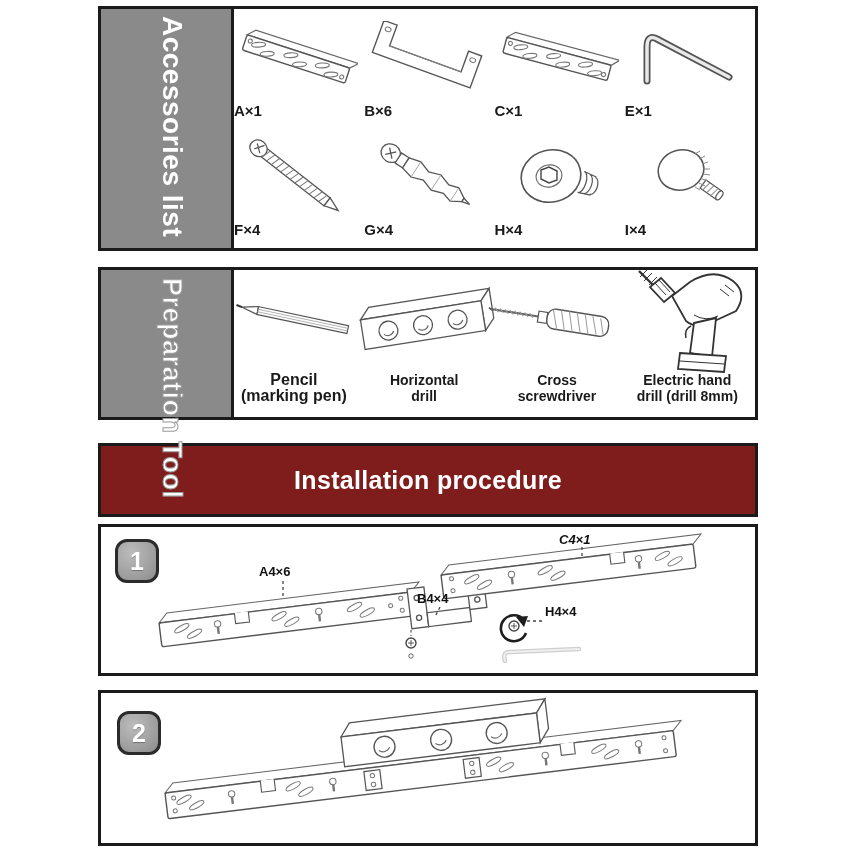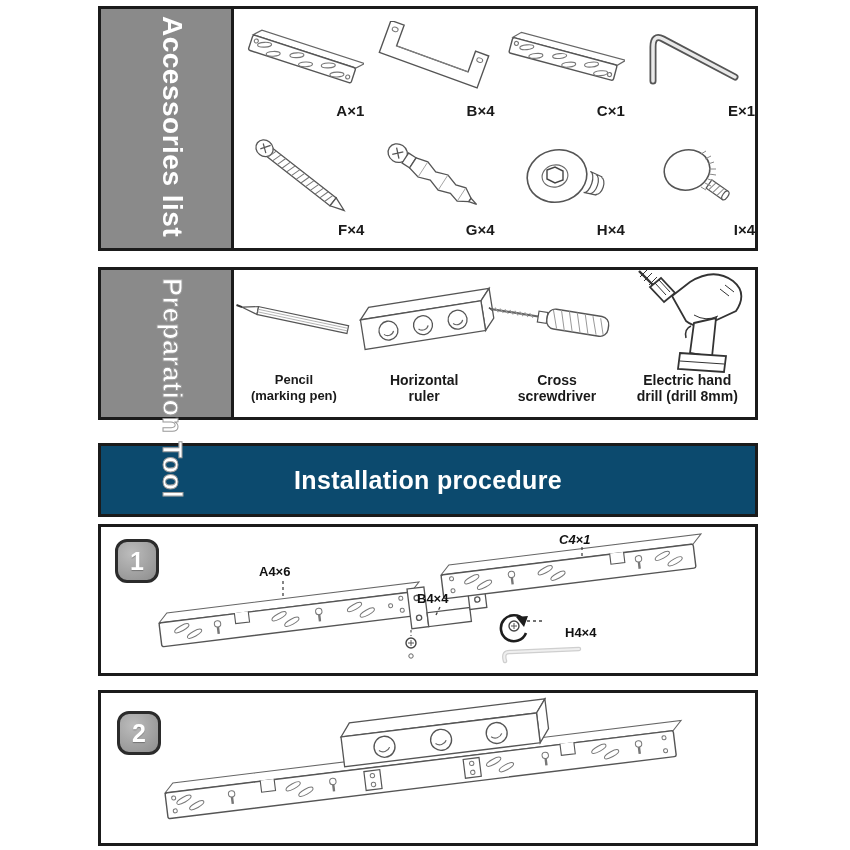--- a/index.html
+++ b/index.html
@@ -6,30 +6,30 @@
   body{width:850px;height:850px;position:relative;font-family:"Liberation Sans",sans-serif;overflow:hidden;}
   .box{position:absolute;background:#fff;border:3px solid #1b1b1b;box-sizing:border-box;}
   .sidebar{position:absolute;left:0;top:0;bottom:0;width:130px;background:#8a8a8a;border-right:3px solid #1b1b1b;}
   .vtitle{position:absolute;white-space:nowrap;transform:rotate(90deg);transform-origin:0 0;
           color:#ffffff;font-weight:bold;z-index:30;letter-spacing:0.5px;}
   #acc-title{left:190px;top:16px;font-size:28px;line-height:36px;}
   #prep-title{left:189px;top:278px;font-size:27px;line-height:34px;-webkit-text-stroke:1px #9a9a9a;}
   
   .acc-grid{position:absolute;left:133px;top:0;right:0;bottom:0;display:grid;
             grid-template-columns:repeat(4,1fr);grid-template-rows:1fr 1fr;}
-  .cell{display:flex;flex-direction:column;align-items:flex-end;justify-content:flex-end;padding-bottom:10px;box-sizing:border-box;}
+  .cell{display:flex;flex-direction:column;align-items:flex-start;justify-content:flex-end;padding-bottom:10px;box-sizing:border-box;}
   .cell .lbl{font-size:15px;font-weight:bold;color:#1a1a1a;margin-top:3px;}
   
   .prep-row{position:absolute;left:133px;top:0;right:0;bottom:0;display:flex;}
   .tool-cell{display:flex;flex-direction:column;align-items:center;box-sizing:border-box;}
   .tool-icon{height:102px;display:flex;align-items:center;justify-content:center;}
   .tool-lbl{font-size:14px;font-weight:bold;color:#1a1a1a;text-align:center;line-height:16px;}
-  .tool-lbl.small{font-size:13px;}
+  .tool-lbl.small{font-size:16px;}
   
-  #proc-bar{position:absolute;left:98px;top:443px;width:660px;height:74px;background:#0c4a6e;
+  #proc-bar{position:absolute;left:98px;top:443px;width:660px;height:74px;background:#7f1d1d;
             border:3px solid #1b1b1b;box-sizing:border-box;display:flex;align-items:center;justify-content:center;}
   #proc-bar .t{color:#fff;font-size:25px;font-weight:bold;letter-spacing:0.3px;}
   .badge{position:absolute;width:38px;height:38px;border-radius:12px;border:3px solid #2b2b2b;
          background:radial-gradient(circle at 35% 30%,#bcbcbc,#8d8d8d);color:#fff;font-weight:bold;font-size:25px;
          display:flex;align-items:center;justify-content:center;text-shadow:0 1px 1px rgba(0,0,0,0.3);z-index:5;}
   .s-label{position:absolute;font-size:13px;font-weight:bold;color:#111;z-index:6;}
   svg{display:block;}
   .stepsvg{position:absolute;left:0;top:0;}
 </style>
 </head>
@@ -61,21 +61,21 @@
 
     <div class="cell">
       <svg width="124" height="78" viewBox="0 0 124 78">
         <g transform="translate(62,36) rotate(20)">
           <path d="M-52,-20 L-38,-20 L-38,2 L38,2 L38,-20 L52,-20 L52,14 L-52,14 Z" fill="#fff" stroke="#555" stroke-width="1.4"></path>
           <ellipse cx="-45" cy="-13" rx="3" ry="2.2" fill="none" stroke="#777" stroke-width="1"></ellipse>
           <ellipse cx="45" cy="-13" rx="3" ry="2.2" fill="none" stroke="#777" stroke-width="1"></ellipse>
           <path d="M-38,2 L38,2" fill="none" stroke="#888" stroke-width="0.8"></path>
         </g>
       </svg>
-      <div class="lbl">B×4</div>
+      <div class="lbl">B×6</div>
     </div>
 
     <div class="cell">
       <svg width="124" height="78" viewBox="0 0 124 78">
         <g transform="translate(62,38) rotate(15)">
           <polygon points="-54,-8 -47,-15 61,-15 54,-8" fill="#fff" stroke="#666" stroke-width="1.2"></polygon>
           <rect x="-54" y="-8" width="108" height="16" rx="2" fill="#fff" stroke="#555" stroke-width="1.4"></rect>
           <g fill="none" stroke="#777" stroke-width="1.1">
             <ellipse cx="-38" cy="-2" rx="7" ry="2.4" transform="rotate(-20 -38 -2)"></ellipse>
             <ellipse cx="-27" cy="4" rx="7" ry="2.4" transform="rotate(-20 -27 4)"></ellipse>
@@ -191,21 +191,21 @@
               <rect x="-62" y="-15" width="122" height="30"></rect>
               <circle cx="-36" cy="0" r="9.5"></circle>
                 <circle cx="-1" cy="0" r="9.5"></circle>
                 <circle cx="34" cy="0" r="9.5"></circle>
             </g>
             <path d="M-41,3 a6,6 0 0 0 10,-2 M-6,3 a6,6 0 0 0 10,-2 M29,3 a6,6 0 0 0 10,-2" stroke="#666" stroke-width="1.2" fill="none"></path>
           </g>
         </svg>
       </div>
       <div class="tool-lbl">Horizontal</div>
-      <div class="tool-lbl">ruler</div>
+      <div class="tool-lbl">drill</div>
     </div>
 
     <div class="tool-cell" style="width:24%;">
       <div class="tool-icon">
         <svg width="150" height="80" viewBox="0 0 150 80">
           <g transform="translate(72,38) rotate(9)">
             <line x1="-66" y1="-1" x2="-62" y2="1" stroke="#444" stroke-width="1.6"></line>
             <line x1="-64" y1="0" x2="-16" y2="0" stroke="#666" stroke-width="2.2"></line>
             <path d="M-60,-2 l4,4 M-55,-2 l4,4 M-50,-2 l4,4 M-45,-2 l4,4 M-40,-2 l4,4 M-35,-2 l4,4 M-30,-2 l4,4 M-25,-2 l4,4" stroke="#999" stroke-width="1" fill="none"></path>
             <rect x="-16" y="-5.5" width="9" height="11" fill="#fff" stroke="#555" stroke-width="1.2"></rect>
@@ -318,21 +318,21 @@
       <path d="M481,20 V29"></path>
       <path d="M441,94 H426"></path>
     </g>
 
     <path d="M404,134 q-3,-10 6,-9 L478,122" fill="none" stroke="#cfcfcf" stroke-width="4.5" stroke-linecap="round"></path>
     <path d="M404,134 q-3,-10 6,-9 L478,122" fill="none" stroke="#efefef" stroke-width="2" stroke-linecap="round"></path>
   </svg>
   <div class="s-label" style="left:158px;top:37px;">A4×6</div>
   <div class="s-label" style="left:316px;top:64px;">B4×4</div>
   <div class="s-label" style="left:458px;top:5px;font-style:italic;">C4×1</div>
-  <div class="s-label" style="left:444px;top:98px;margin-left:20px;">H4×4</div>
+  <div class="s-label" style="left:444px;top:77px;">H4×4</div>
 </div>
 
 <div class="box" style="left:98px;top:690px;width:660px;height:156px;">
   <div class="badge" style="left:16px;top:18px;">2</div>
   <svg class="stepsvg" width="654" height="150" viewBox="0 0 654 150">
     <g transform="translate(64,100) rotate(-7)">
 
       <rect x="208" y="-22" width="100" height="24" fill="#fff" stroke="#666" stroke-width="1.2"></rect>
       <polygon points="208,-22 215,-29 315,-29 308,-22" fill="#fff" stroke="#666" stroke-width="1"></polygon>
 

